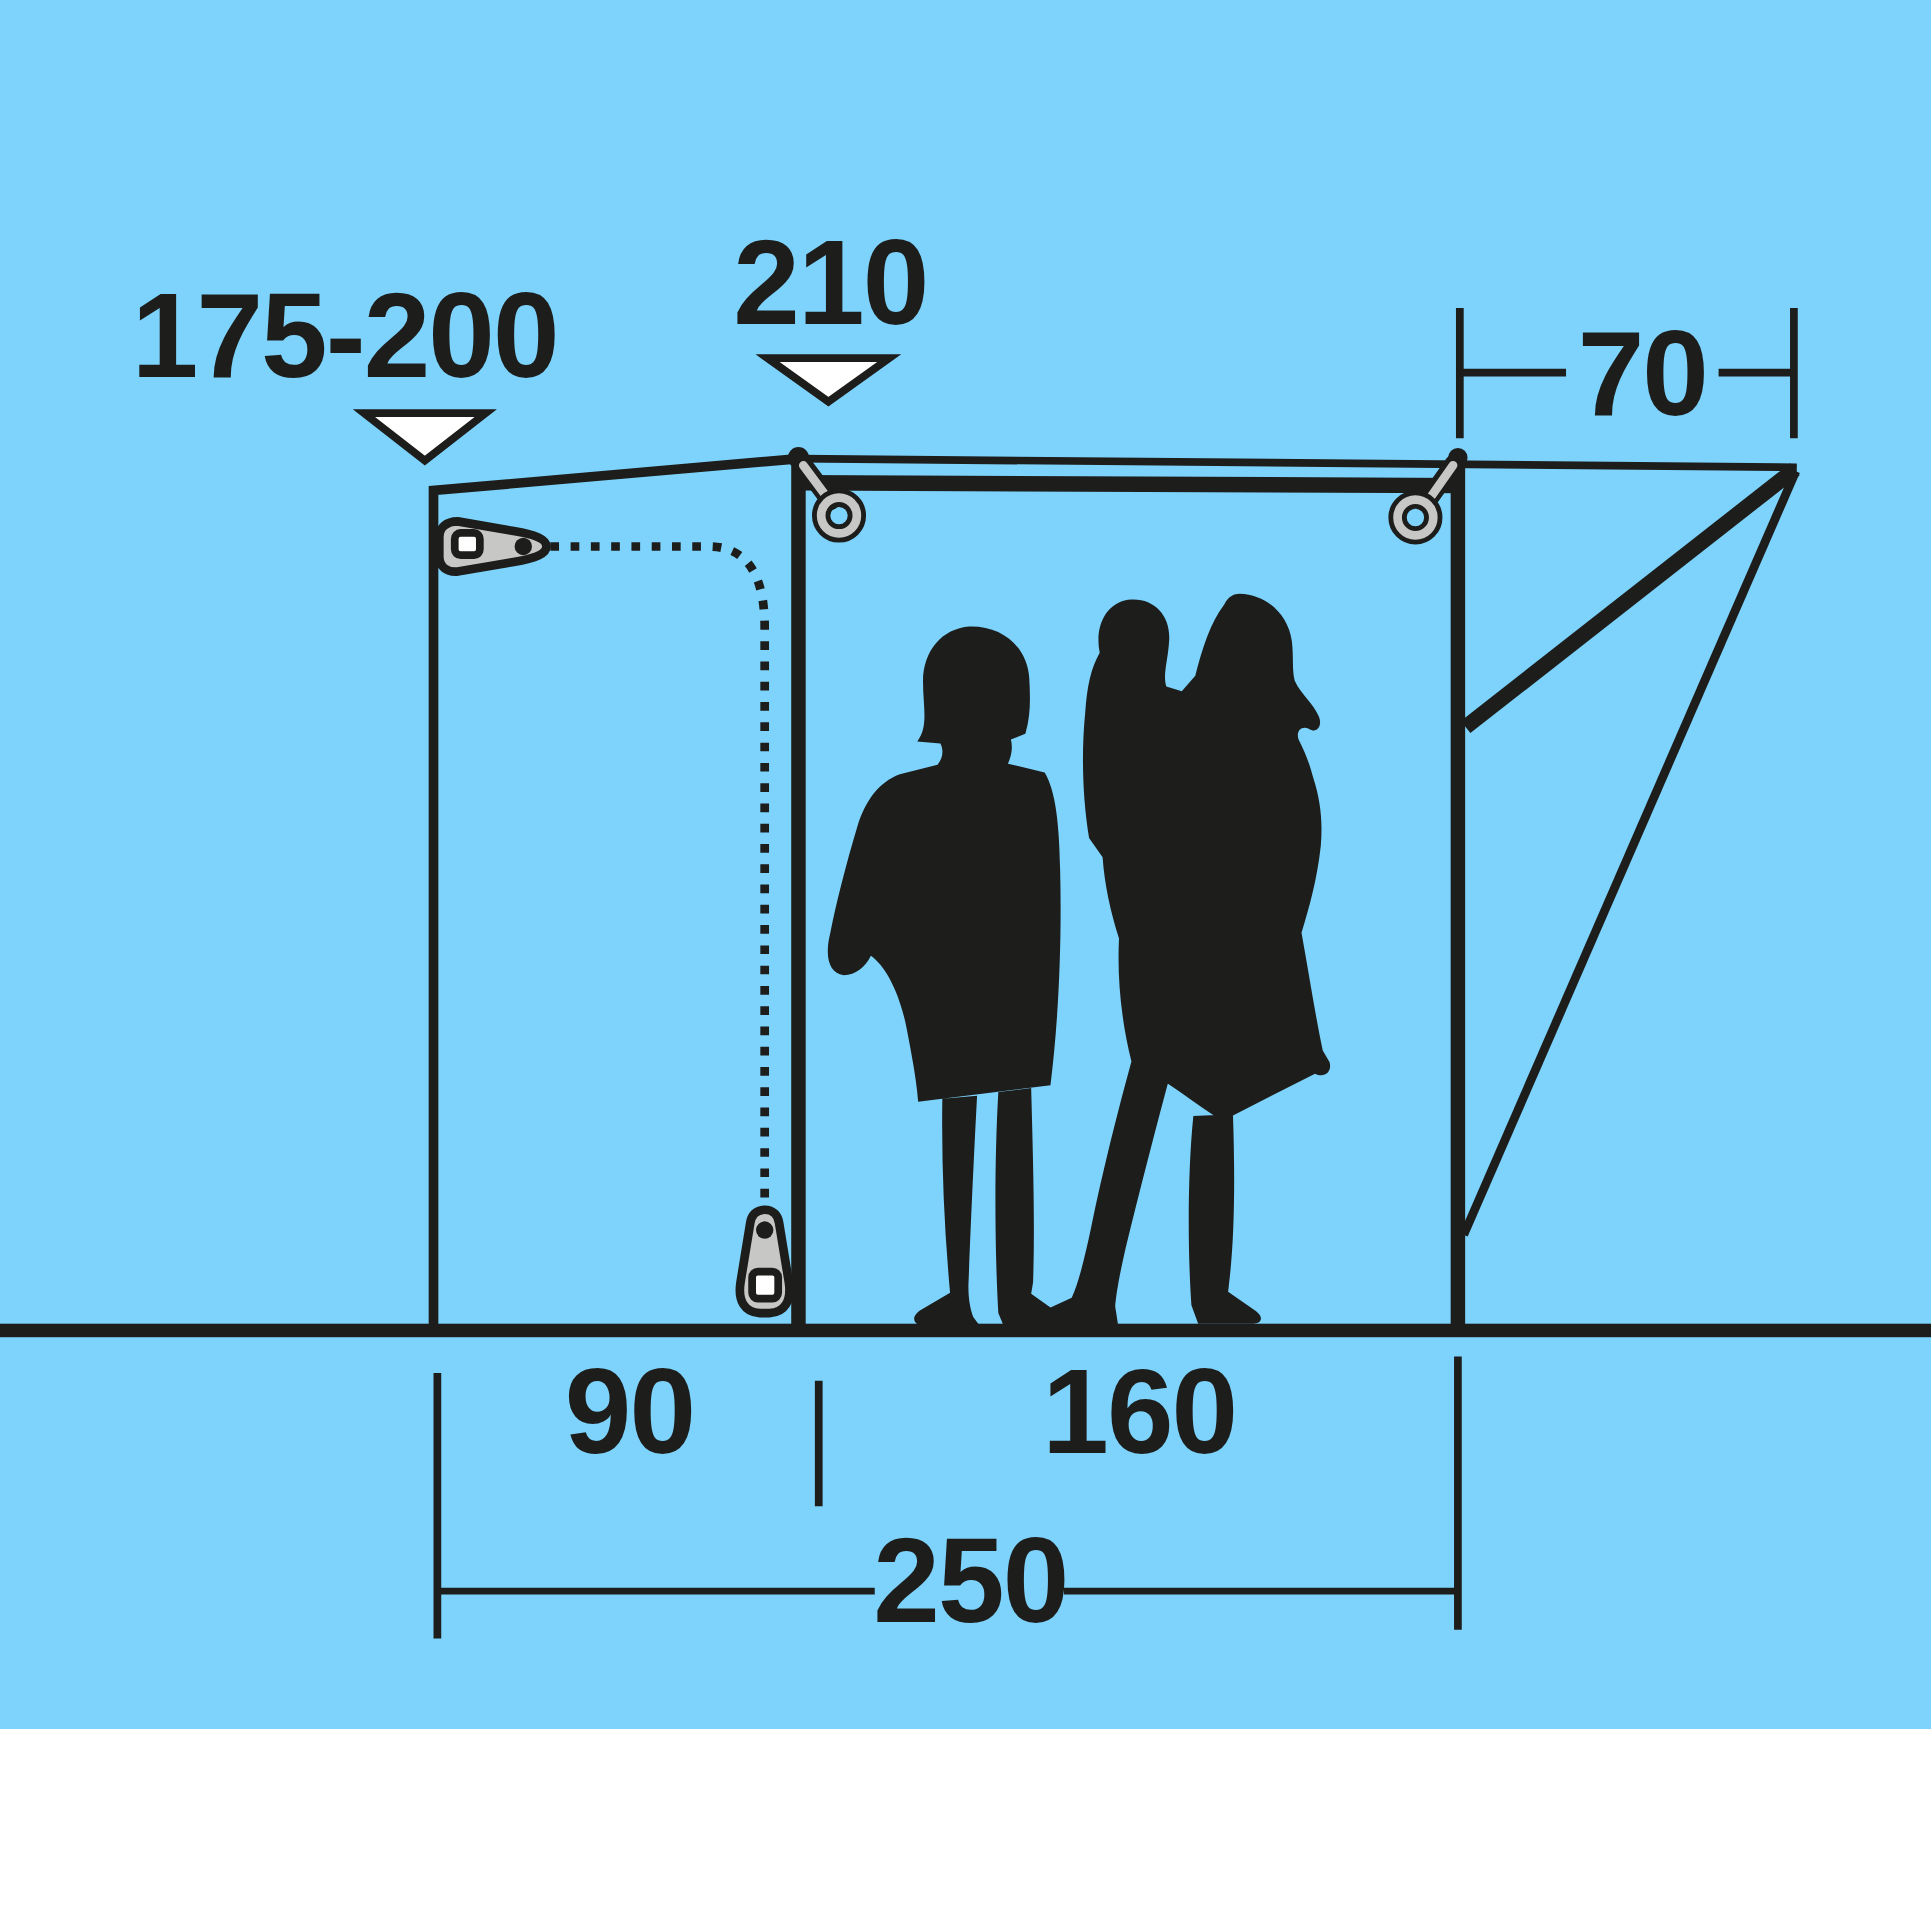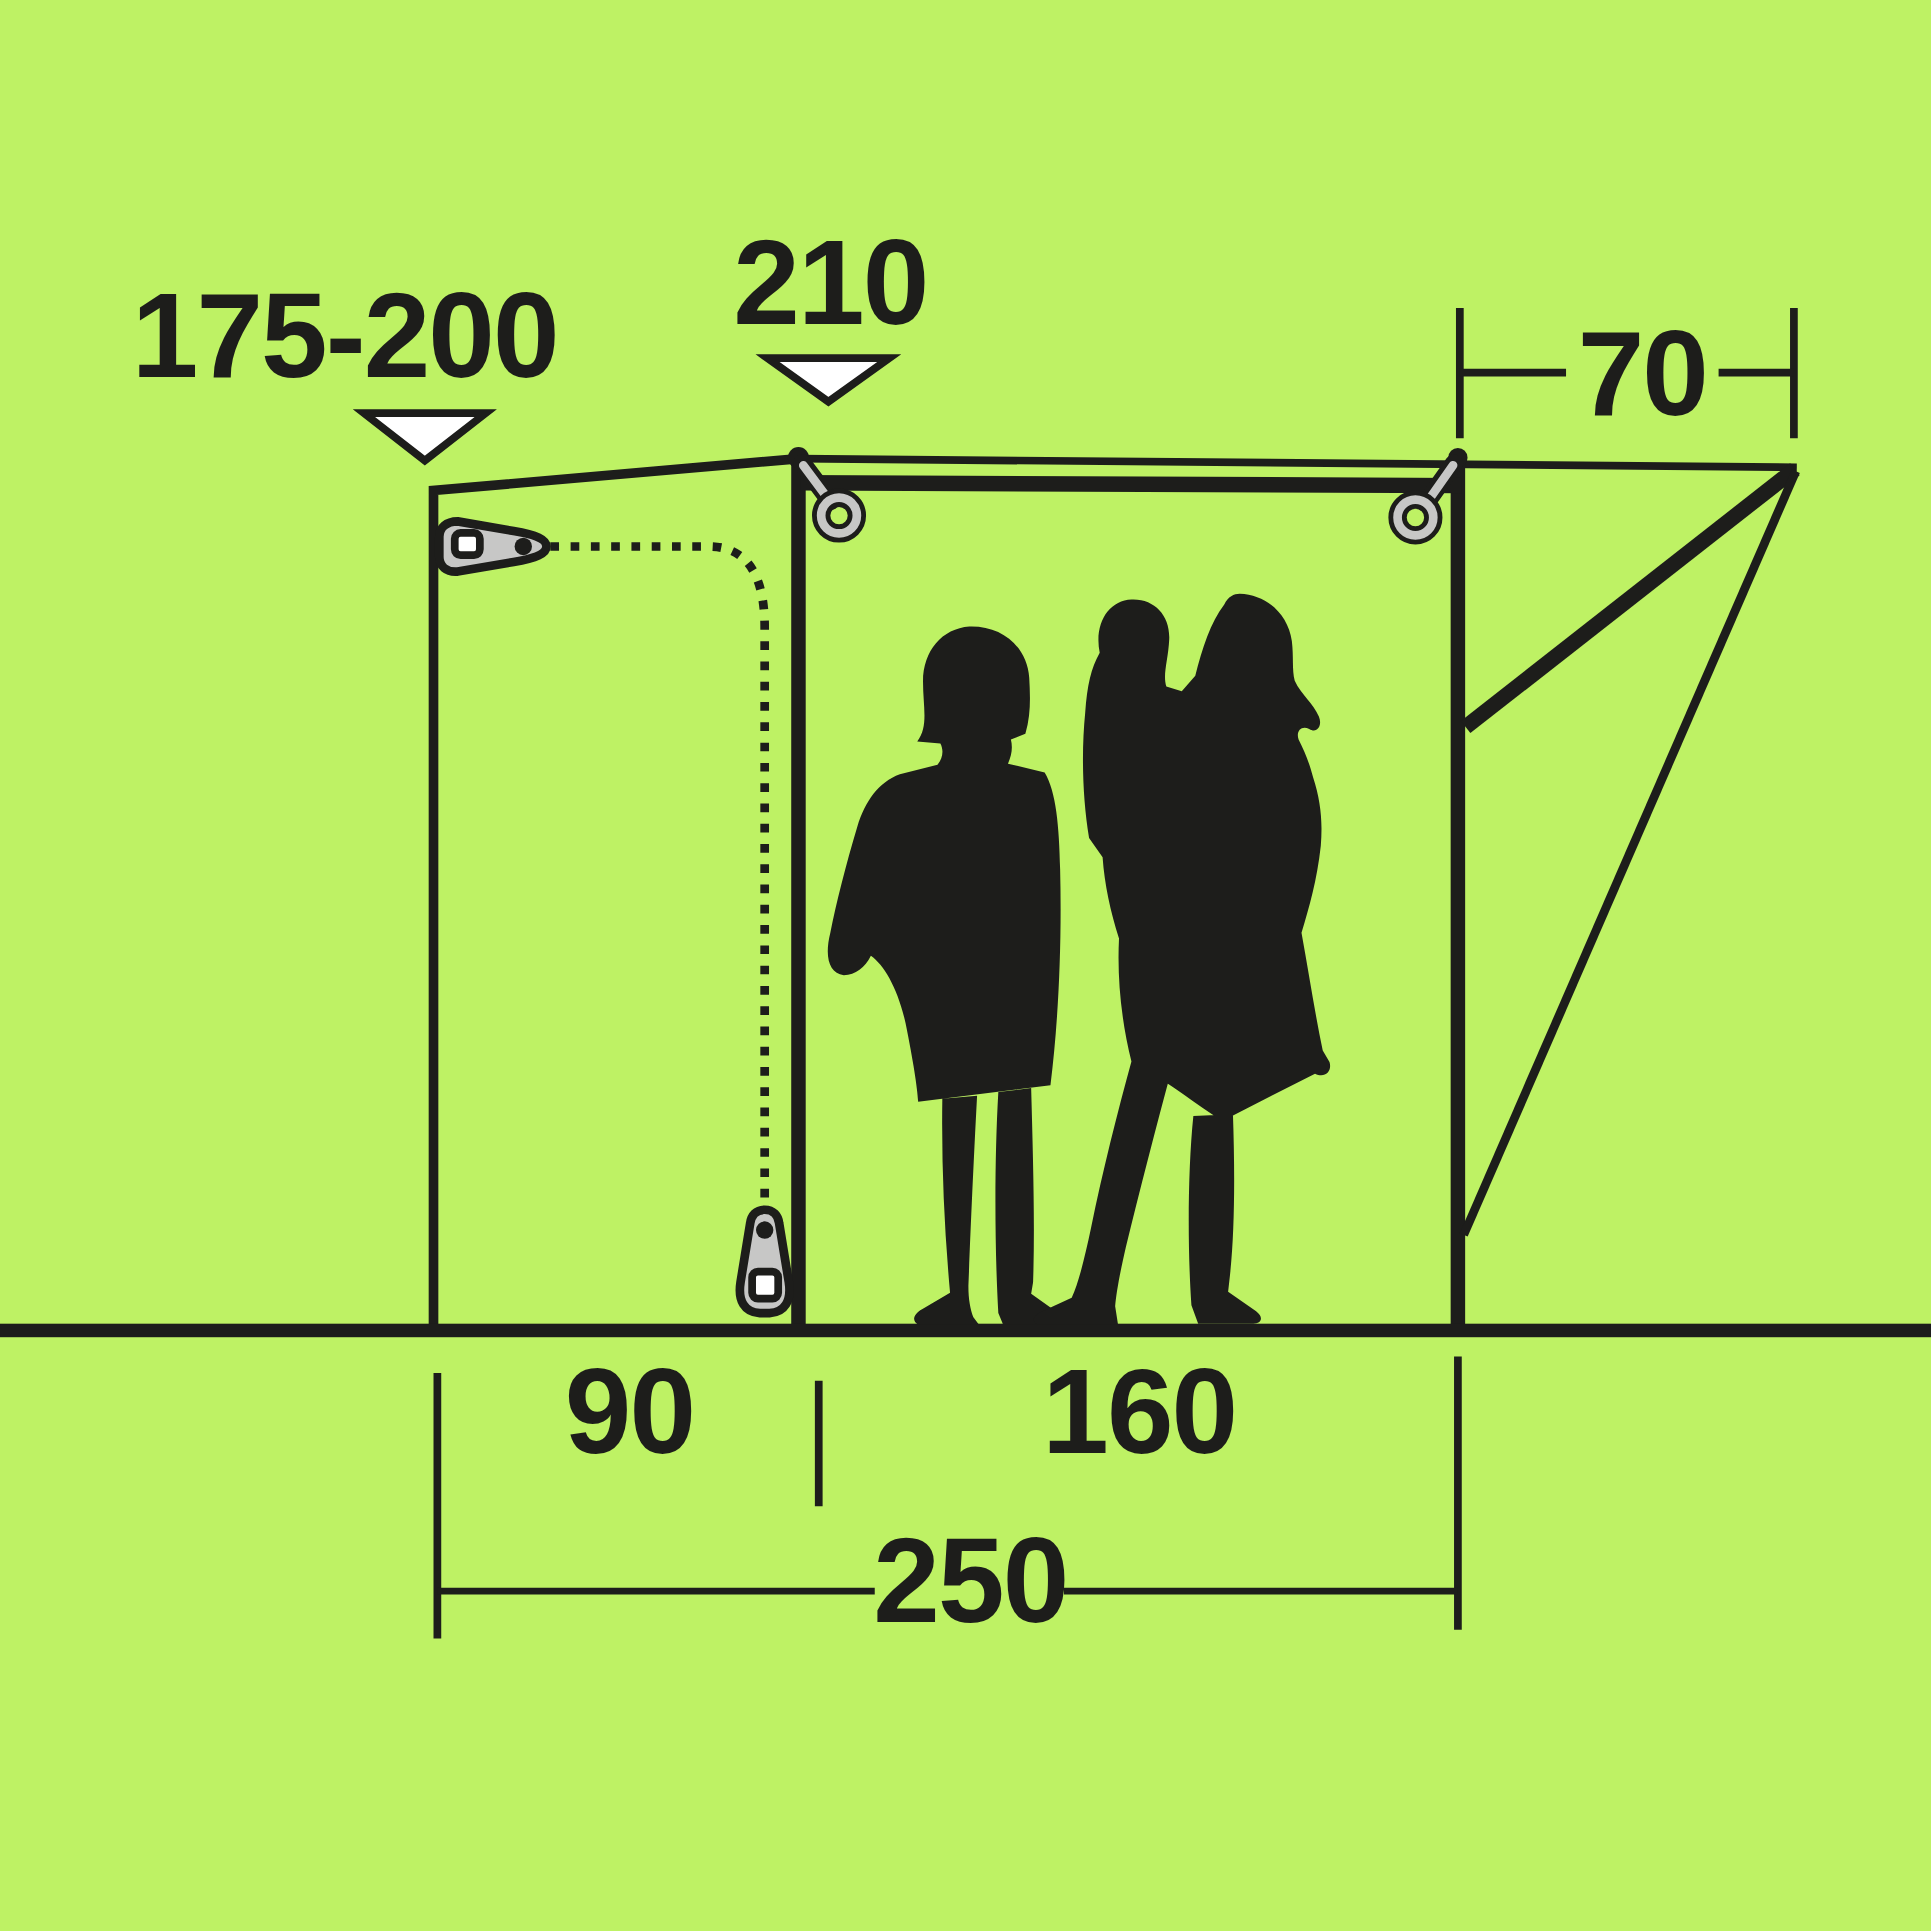--- a/index.html
+++ b/index.html
@@ -1,19 +1,19 @@
 <!DOCTYPE html>
 <html><head>
 <meta charset="utf-8">
 <style>
   html,body{margin:0;padding:0;background:#fff;}
   .canvas{
     position:relative;
-    width:1931px;height:1931px;
-    background:#bef264;
+    width:1931px;height:1729px;
+    background:#7dd3fc;
     font-family:"Liberation Sans","DejaVu Sans",sans-serif;
   }
   svg{display:block;}
   .ink{stroke:#1d1d1b;}
   .inkfill{fill:#1d1d1b;}
   .nofill{fill:none;}
   .whitefill{fill:#ffffff;}
   .grayfill{fill:#c7c7c6;}
   .graystroke{stroke:#c7c7c6;}
   .dim-label{

